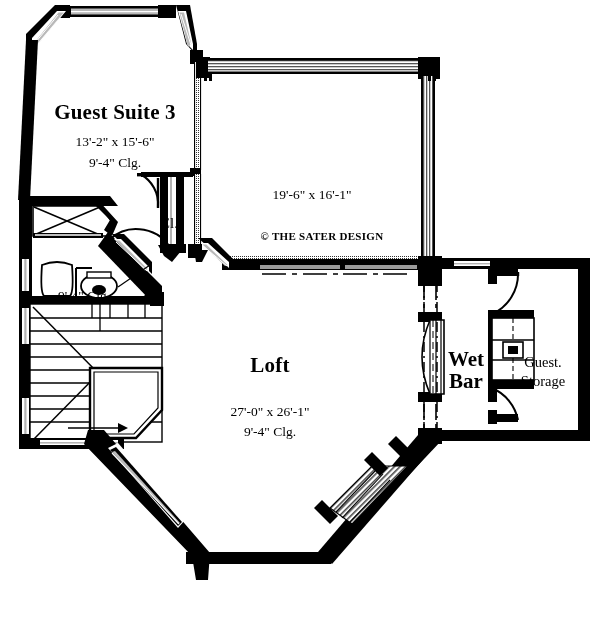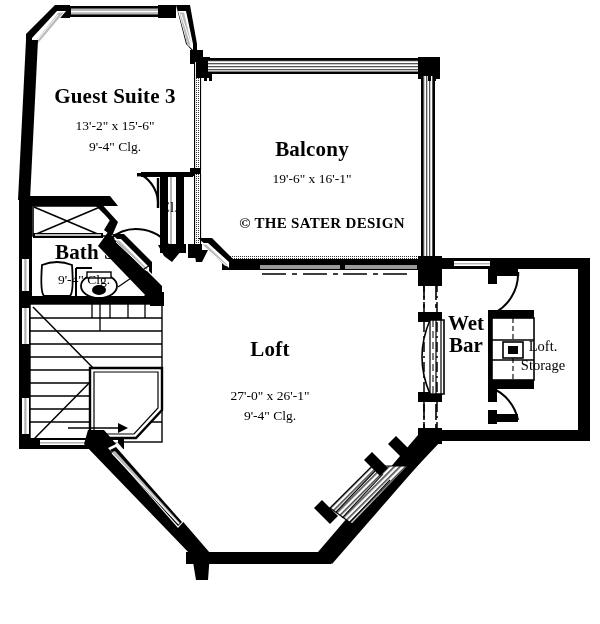--- a/index.html
+++ b/index.html
@@ -43,28 +43,29 @@
     font-size: 13.5px;
   }
   .clg {
     font-size: 13.5px;
   }
   .tiny {
     font-size: 15px;
   }
   .copyright {
     font-weight: bold;
-    font-size: 15px;
+    font-size: 11px;
     text-align: center;
     line-height: 1.22;
     letter-spacing: 0.3px;
   }
   .center {
     transform: translateX(-50%);
     text-align: center;
+    margin-top: 16px;
   }
   .wetbar-name {
     font-weight: bold;
     font-size: 21px;
     line-height: 1.05;
     text-align: center;
   }
 </style>
 </head>
 <body>
@@ -375,40 +376,38 @@
       <rect x="150" y="296" width="14" height="10" fill="#000"></rect>
     </g>
   </svg>
 
   <div class="label-layer">
 
     <div class="lbl room-name center" style="left:115px; top:84px;">Guest Suite 3</div>
     <div class="lbl dim center" style="left:115px; top:118px;">13'-2" x 15'-6"</div>
     <div class="lbl clg center" style="left:115px; top:139px;">9'-4" Clg.</div>
 
-    <div class="lbl room-name center" style="left:312px; top:137px;">Balcony</div>
     <div class="lbl dim center" style="left:312px; top:171px;">19'-6" x 16'-1"</div>
 
     <div class="lbl copyright center" style="left:322px; top:214px;">
       <div>© THE SATER DESIGN</div>
     </div>
 
     <div class="lbl tiny center" style="left:169px; top:199px;">Cl.</div>
 
-    <div class="lbl room-name center" style="left:85px; top:240px;">Bath 3</div>
     <div class="lbl clg center" style="left:84px; top:272px;">9'-4" Clg.</div>
 
     <div class="lbl room-name center" style="left:270px; top:337px;">Loft</div>
     <div class="lbl dim center" style="left:270px; top:388px;">27'-0" x 26'-1"</div>
     <div class="lbl clg center" style="left:270px; top:408px;">9'-4" Clg.</div>
 
-    <div class="lbl wetbar-name center" style="left:466px; top:312px;">
+    <div class="lbl wetbar-name center" style="left:466px; top:332px;">
       <div>Wet</div>
       <div>Bar</div>
     </div>
 
     <div class="lbl center" style="left:543px; top:337px; font-size:14.5px; line-height:1.3; text-align:center;">
-      <div>Loft.</div>
+      <div>Guest.</div>
       <div>Storage</div>
     </div>
 
   </div>
 </div>
 
 </body></html>

